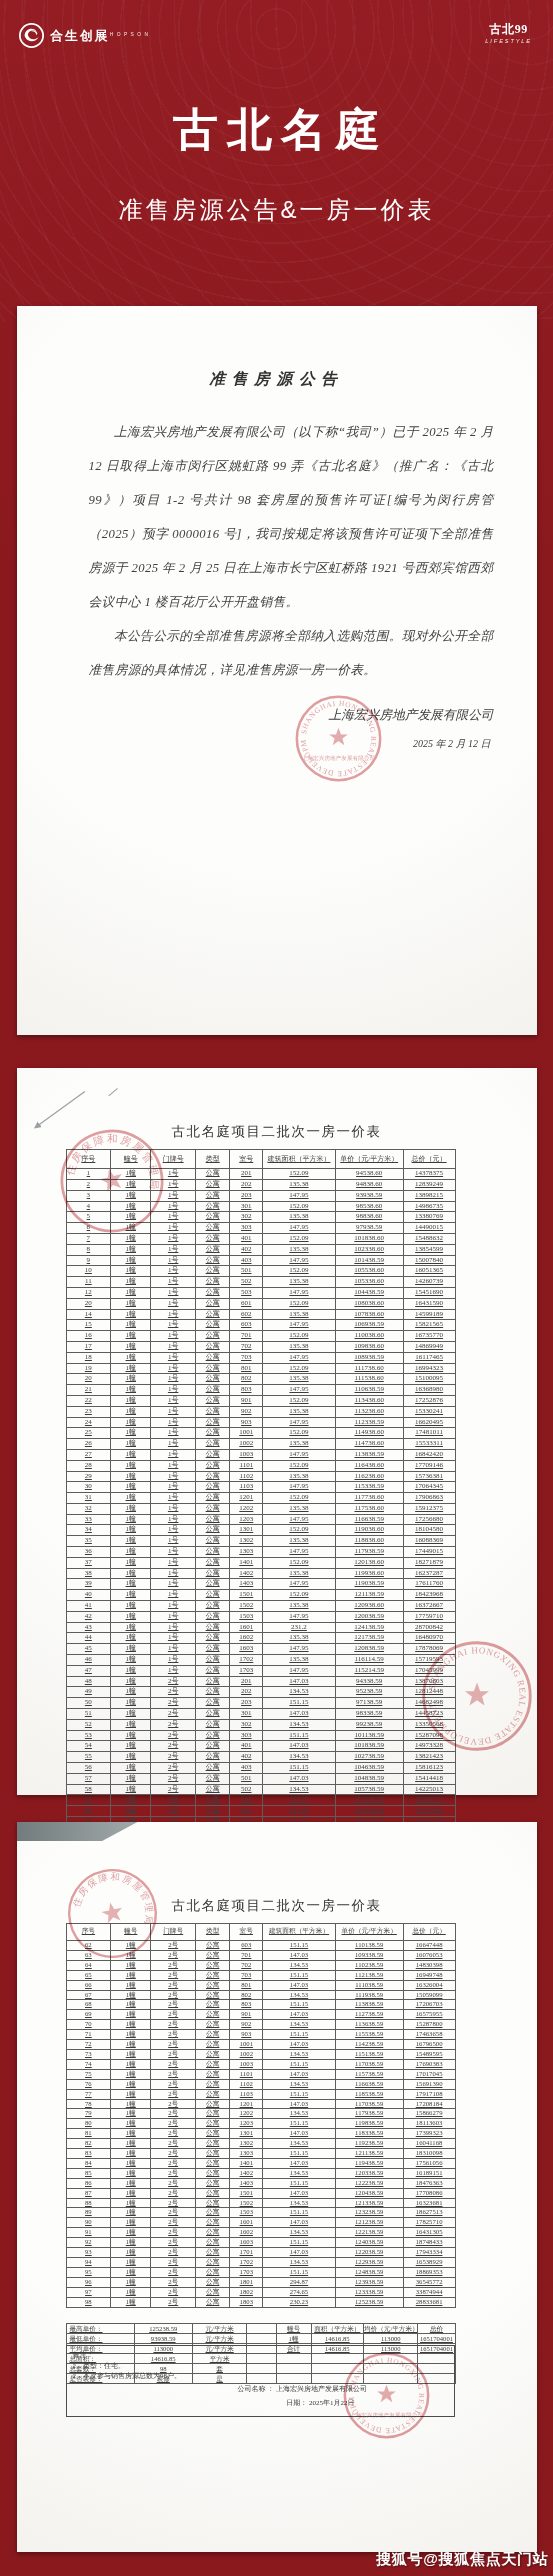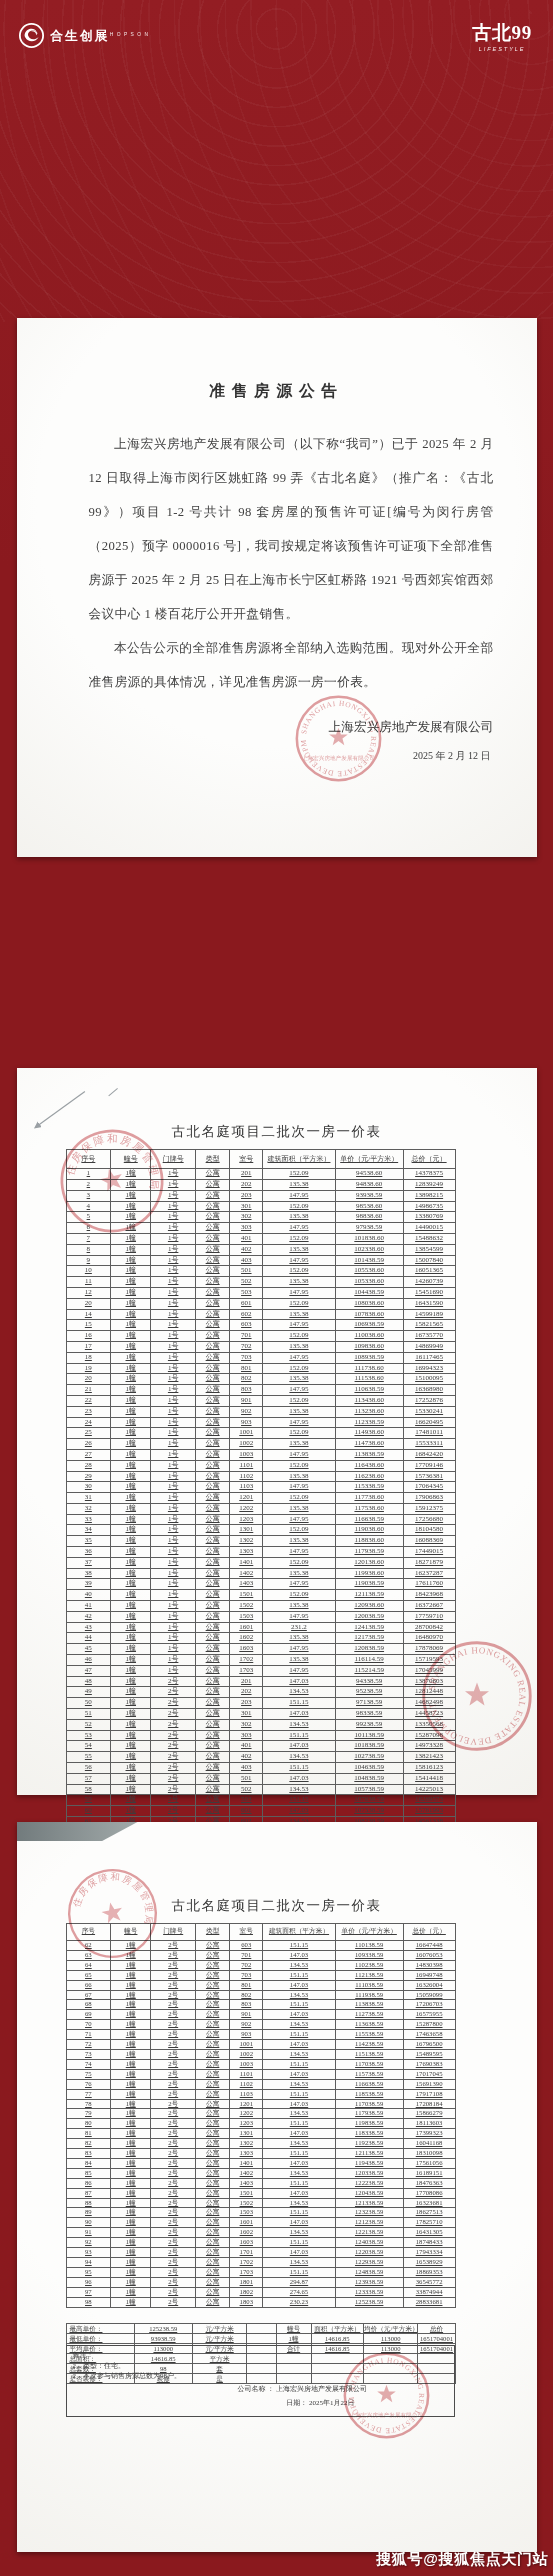--- a/index.html
+++ b/index.html
@@ -9,30 +9,30 @@
     background:
       repeating-radial-gradient(circle at 50% 9%, rgba(255,255,255,.04) 0 1.5px, transparent 1.5px 19.4px),
       repeating-radial-gradient(circle at 96% 4%, rgba(255,255,255,.03) 0 1.5px, transparent 1.5px 25.4px);
     height:322px;}
   
   .logo-left{position:absolute;left:18px;top:22.4px;display:flex;align-items:center;gap:5.2px;color:#fff;}
   .logo-left .txt{display:flex;flex-direction:row;line-height:1.1;}
   .logo-left .name{font-size:12.7px;letter-spacing:2.2px;font-weight:600;font-family:"Liberation Serif",serif;}
   .logo-left .sub{font-size:4.9px;letter-spacing:3.4px;margin-top:1.5px;opacity:.9;}
   .logo-right{position:absolute;right:21px;top:23px;color:#fff;text-align:center;line-height:1.1;}
-  .logo-right .name{font-size:19px;font-weight:600;letter-spacing:0.7px;font-family:"Liberation Serif",serif;}
+  .logo-right .name{font-size:12px;font-weight:600;letter-spacing:0.7px;font-family:"Liberation Serif",serif;}
   .logo-right .sub{display:block;font-size:5.6px;letter-spacing:1.9px;margin-top:2.2px;opacity:.92;font-style:italic;}
   .main-title{position:absolute;left:0;right:0;top:100px;margin:0;text-align:center;color:#fff;
     font-size:45px;font-weight:700;letter-spacing:9px;text-indent:9px;}
   .sub-title{position:absolute;left:0;right:0;top:194px;margin:0;text-align:center;color:#fff;
     font-size:24px;font-weight:500;letter-spacing:3px;}
   
   .page{position:absolute;left:16.5px;width:520px;background:radial-gradient(circle at 50% 35%,#fdfdfc 55%,#f3f2ee 100%);
     box-shadow:0 1.5px 5.2px rgba(0,0,0,.4);font-family:"Liberation Serif","DejaVu Serif",serif;color:#3d3d3d;}
-  .page1{top:318px;height:539px;}
+  .page1{top:306px;height:729px;font-style:italic;}
   .page2{top:1068px;height:727px;}
   .page3{top:1822px;height:730px;}
   
   .doc-title{margin:0;padding-top:63px;text-align:center;font-size:15.7px;font-weight:600;letter-spacing:6.7px;color:#333;}
   .doc-body{padding:25.4px 43px 0 72px;}
   .para{margin:0;font-size:12.7px;line-height:34px;letter-spacing:0.4px;color:#3f3f3f;text-align:justify;text-indent:2em;}
   .sig-line{margin-top:19.4px;text-align:right;padding-right:43px;font-size:12.7px;color:#3a3a3a;}
   .date-line{margin-top:13px;text-align:right;padding-right:46px;font-size:10px;color:#3a3a3a;}
   
   .table-title{margin:0;padding-top:55px;text-align:center;font-size:13.5px;letter-spacing:1.5px;color:#333;font-weight:500;}
@@ -79,20 +79,22 @@
     </span>
     <span class="txt">
       <span class="name">合生创展</span>
       <span class="sub">HOPSON</span>
     </span>
   </div>
   <div class="logo-right">
     <span class="name">古北99</span>
     <span class="sub">LIFESTYLE</span>
   </div>
+  <h1 class="main-title">古北名庭</h1>
+  <h2 class="sub-title">准售房源公告&amp;一房一价表</h2>
 
   <section class="page page1">
     <h3 class="doc-title">准售房源公告</h3>
     <div class="doc-body">
       <p class="para">上海宏兴房地产发展有限公司（以下称“我司”）已于 2025 年 2 月 12 日取得上海市闵行区姚虹路 99 弄《古北名庭》（推广名：《古北 99》）项目 1-2 号共计 98 套房屋的预售许可证[编号为闵行房管（2025）预字 0000016 号]，我司按规定将该预售许可证项下全部准售房源于 2025 年 2 月 25 日在上海市长宁区虹桥路 1921 号西郊宾馆西郊会议中心 1 楼百花厅公开开盘销售。</p>
       <p class="para">本公告公示的全部准售房源将全部纳入选购范围。现对外公开全部准售房源的具体情况，详见准售房源一房一价表。</p>
     </div>
     <div class="sig-line">上海宏兴房地产发展有限公司</div>
     <div class="date-line">2025 年 2 月 12 日</div>
   </section>

